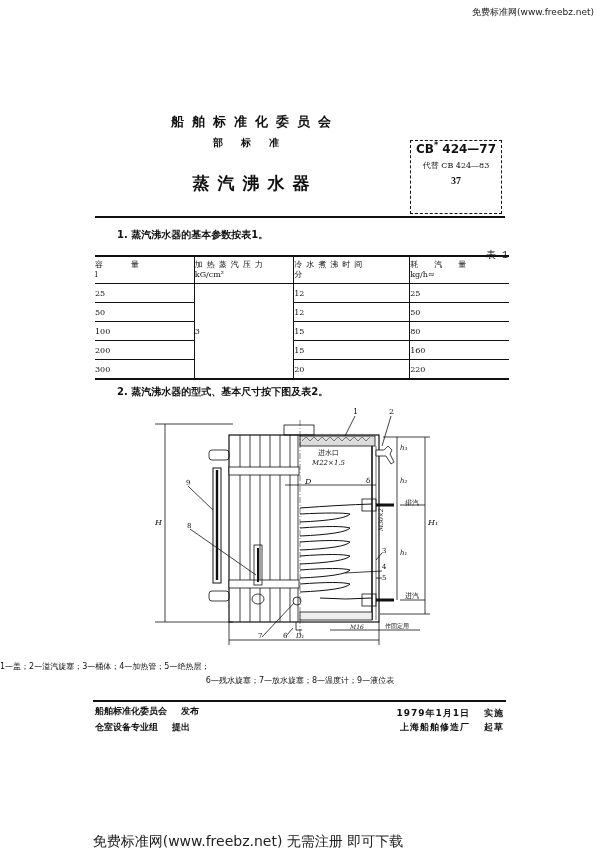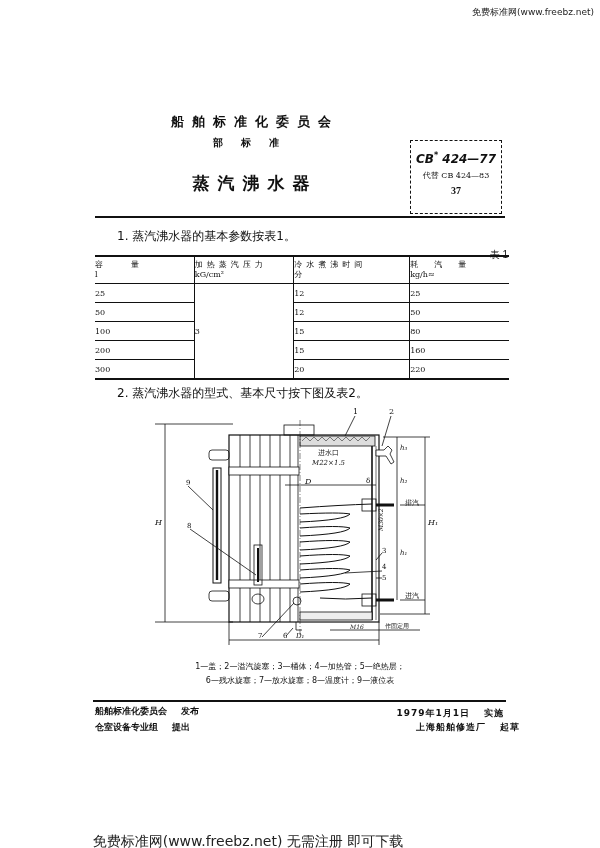--- a/index.html
+++ b/index.html
@@ -5,45 +5,45 @@
   html, body { margin:0; padding:0; }
   body { width:600px; height:848px; background:#fff; position:relative; overflow:hidden;
          font-family:"DejaVu Serif","Liberation Serif",serif; color:#111; }
   .abs { position:absolute; }
   .watermark-top { right:6px; top:6px; font-family:"DejaVu Sans","Liberation Sans",sans-serif; font-size:9px; color:#222; }
   .watermark-bottom { left:0; width:496px; top:833px; text-align:center; font-family:"DejaVu Sans","Liberation Sans",sans-serif; font-size:14px; color:#222; }
   .org { left:150px; width:210px; top:113px; text-align:center; font-family:"DejaVu Sans","Liberation Sans",sans-serif; font-weight:bold; font-size:13px; letter-spacing:8px; }
   .dept { left:150px; width:210px; top:136px; text-align:center; font-family:"DejaVu Sans","Liberation Sans",sans-serif; font-weight:bold; font-size:10px; letter-spacing:18px; }
   .doc-title { left:150px; width:210px; top:172px; text-align:center; font-family:"DejaVu Sans","Liberation Sans",sans-serif; font-weight:bold; font-size:17px; letter-spacing:8px; }
   .code-box { left:410px; top:140px; width:92px; height:74px; border:1.5px dashed #111; box-sizing:border-box; text-align:center; }
-  .code-main { font-weight:bold; font-size:12px; margin-top:10px; font-family:"DejaVu Sans","Liberation Sans",sans-serif;font-style:italic; }
+  .code-main { font-weight:bold; font-size:12px; font-family:"DejaVu Sans","Liberation Sans",sans-serif; }
   .code-main sup { font-size:8px; }
   .code-replace { font-size:8px; margin-top:4px; }
   .code-page { font-weight:bold; font-size:10px; margin-top:4px; font-family:Liberation Serif, serif; }
   .rule-top { left:95px; width:410px; top:216px; height:2px; background:#111; }
-  .para { font-size:12px; font-family:"DejaVu Sans","Liberation Sans",sans-serif; }
+  .para { font-size:10px; font-family:"DejaVu Sans","Liberation Sans",sans-serif;font-weight:bold; }
   .p1 { left:117px; top:228px; }
-  .tbl-caption { right:92px; top:248px; font-size:10px; font-family:Liberation Sans, sans-serif; }
+  .tbl-caption { right:92px; top:248px; font-size:10px; font-family:Liberation Mono, monospace; }
   table.t1 { position:absolute; left:95px; top:255px; width:414px; border-collapse:collapse; font-size:8px; }
   table.t1 th, table.t1 td { text-align:left; font-weight:normal; padding:0; }
   table.t1 th { height:26px; border-top:2px solid #111; border-bottom:1.5px solid #111; line-height:10px; }
   table.t1 td { height:18px; border-bottom:1px solid #111; }
   table.t1 tr:last-child td { border-bottom:2px solid #111; }
   table.t1 .vl { border-left:1px solid #111; }
   .hdr-label { letter-spacing:4px; }
   .p2 { left:117px; top:385px; }
   .diagram { left:140px; top:400px; width:320px; height:255px; }
-  .legend1 { left:0; width:600px; top:661px; text-align:center; font-size:8px; font-family:"DejaVu Sans","Liberation Sans",sans-serif; }
+  .legend1 { left:0; width:600px; top:661px; text-align:left; font-size:8px; font-family:"DejaVu Sans","Liberation Sans",sans-serif; }
   .legend2 { left:0; width:600px; top:675px; text-align:center; font-size:8px; font-family:"DejaVu Sans","Liberation Sans",sans-serif; }
   .rule-bottom { left:93px; width:413px; top:700px; height:2px; background:#111; }
   .foot { font-family:"DejaVu Sans","Liberation Sans",sans-serif; font-weight:bold; font-size:9px; }
   .fl1 { left:95px; top:667px;margin-top:38px; }
   .fl2 { left:95px; top:721px; }
   .fr1 { right:96px; top:707px; letter-spacing:1px; }
-  .fr2 { right:80px; top:721px; letter-spacing:1px;margin-left:40px; }
+  .fr2 { right:96px; top:721px; letter-spacing:1px;margin-left:40px; }
   .gap { display:inline-block; width:14px; }
 </style>
 </head>
 <body>
 
 <div class="abs watermark-top">免费标准网(www.freebz.net)</div>
 
 <div class="abs org">船舶标准化委员会</div>
 <div class="abs dept">部标准</div>
 <div class="abs doc-title">蒸汽沸水器</div>

